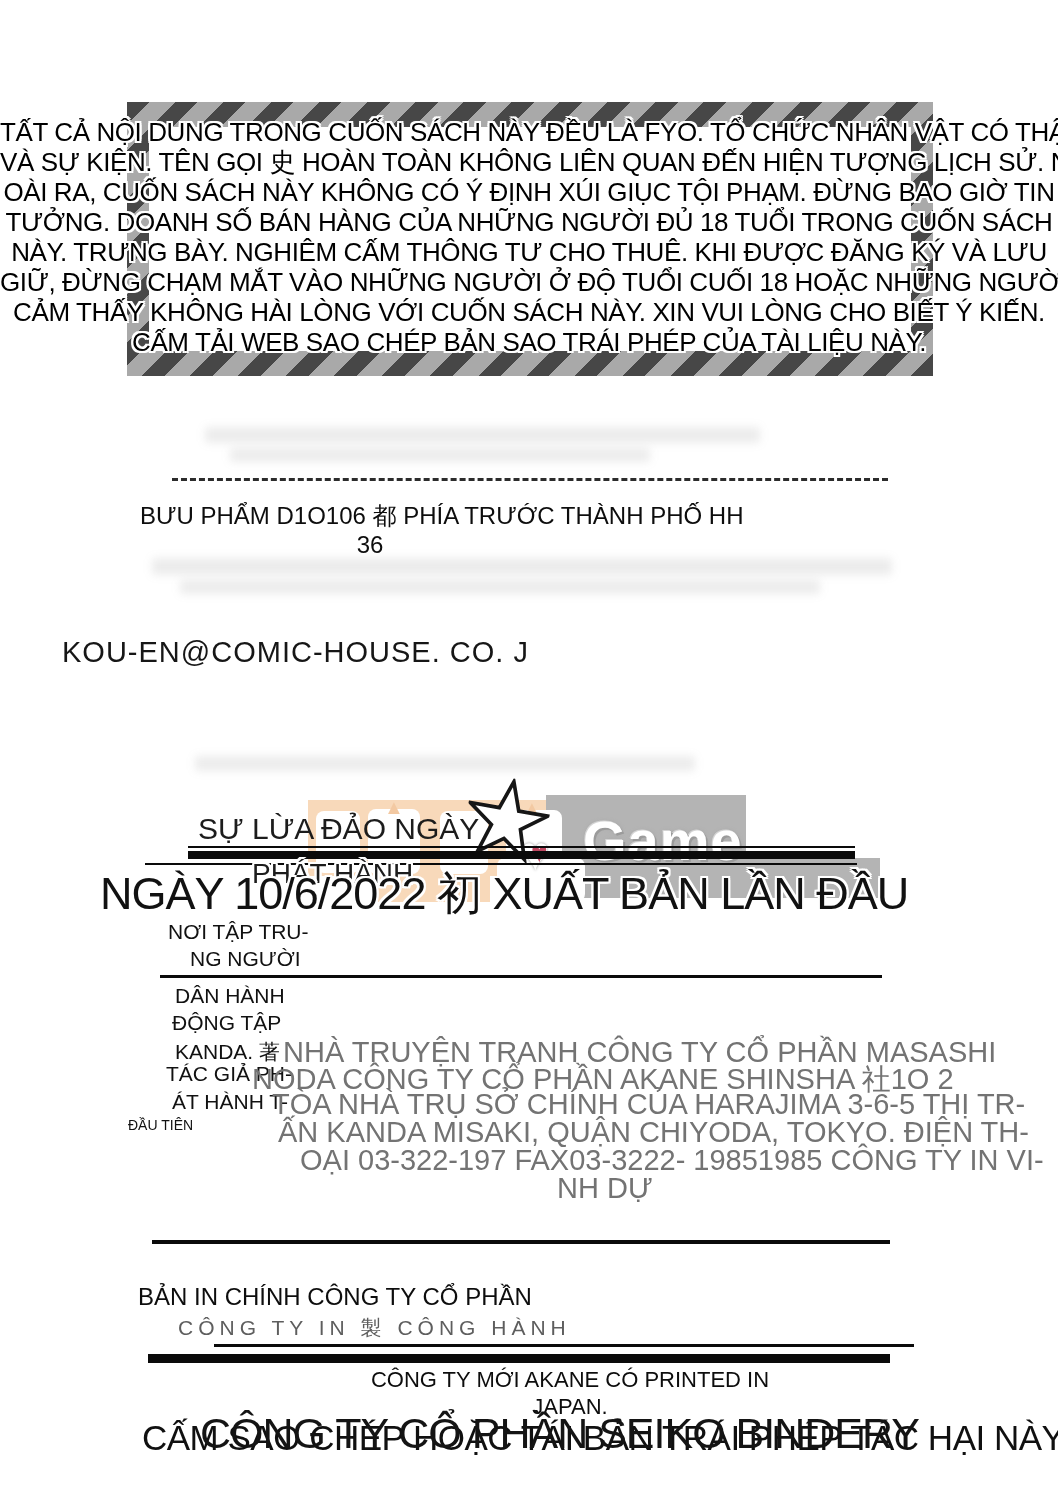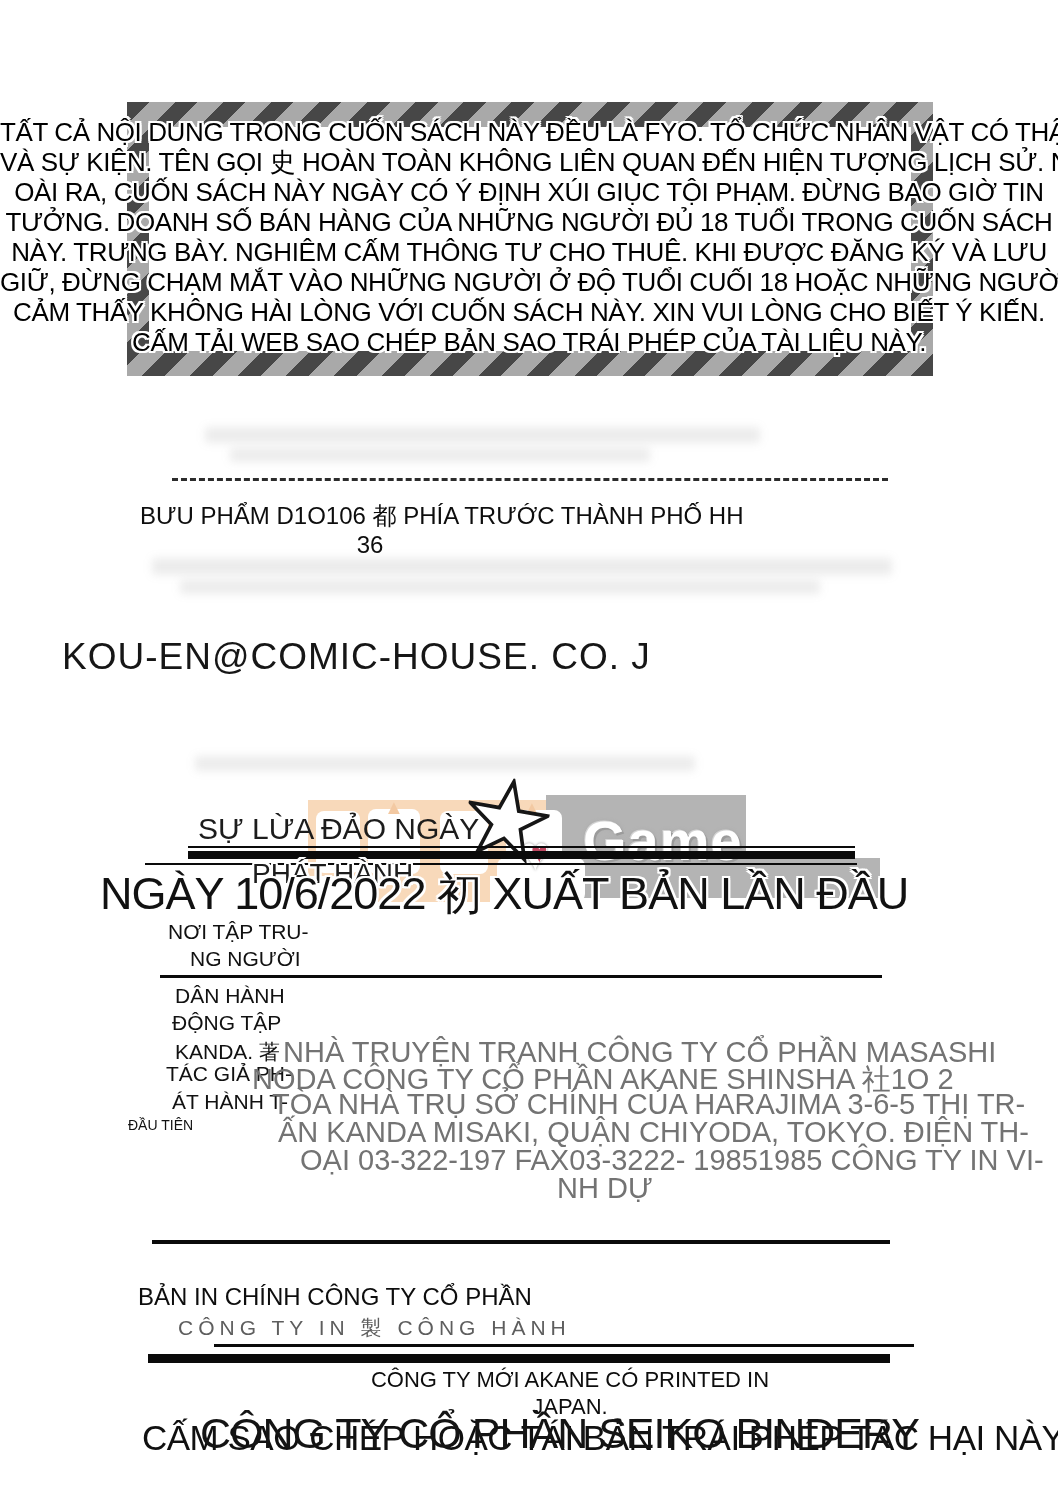--- a/index.html
+++ b/index.html
@@ -19,21 +19,21 @@
   #warning-text{left:0;top:117px;width:1058px;text-align:center;
     font-size:26px;line-height:30px;letter-spacing:-0.4px;color:#000;white-space:nowrap;}
   
   .ghost{background:rgba(105,105,105,0.13);filter:blur(4px);border-radius:3px;}
   
   #dashed-divider{left:172px;top:478px;width:716px;border-top:3px dashed #2c2c2c;}
   
   #mailing-line{left:140px;top:500px;font-size:24px;}
   #page-number{left:140px;top:531px;width:460px;text-align:center;font-size:24px;}
   
-  #email-line{left:62px;top:636px;font-size:37px;letter-spacing:1px;color:#161616;}
+  #email-line{left:62px;top:636px;font-size:29px;letter-spacing:1px;color:#161616;}
   
   .wm{z-index:1;}
   #wm-peach-a{left:308px;top:800px;width:238px;height:76px;background:#f8d9ba;}
   #wm-peach-b{left:374px;top:856px;width:116px;height:46px;background:#f8d9ba;}
   #wm-gray-a{left:546px;top:795px;width:200px;height:70px;background:#b4b4b4;}
   #wm-gray-b{left:546px;top:858px;width:334px;height:40px;background:#b4b4b4;}
   .wm-tile{position:absolute;background:#fff;border-radius:8px;z-index:2;}
   .wm-chevron{position:absolute;z-index:3;color:#f3c9a2;font-size:20px;}
   #wm-game{left:583px;top:808px;font-size:56px;font-weight:bold;color:#ffffff;z-index:3;
     text-shadow:2px 2px 0 #9b9b9b,-1px -1px 0 #d4d4d4,0 0 4px #a5a5a5;letter-spacing:1px;}
@@ -68,21 +68,21 @@
 <body>
 
 <div id="page">
 
   <div class="abs" id="warning-box">
     <div id="warning-inner"></div>
   </div>
   <div class="abs" id="warning-text">
     <div class="halo">TẤT CẢ NỘI DUNG TRONG CUỐN SÁCH NÀY ĐỀU LÀ FYO. TỔ CHỨC NHÂN VẬT CÓ THẬT</div>
     <div class="halo">VÀ SỰ KIỆN. TÊN GỌI 史 HOÀN TOÀN KHÔNG LIÊN QUAN ĐẾN HIỆN TƯỢNG LỊCH SỬ. NG-</div>
-    <div class="halo">OÀI RA, CUỐN SÁCH NÀY NGÀY CÓ Ý ĐỊNH XÚI GIỤC TỘI PHẠM. ĐỪNG BAO GIỜ TIN</div>
+    <div class="halo">OÀI RA, CUỐN SÁCH NÀY KHÔNG CÓ Ý ĐỊNH XÚI GIỤC TỘI PHẠM. ĐỪNG BAO GIỜ TIN</div>
     <div class="halo">TƯỞNG. DOANH SỐ BÁN HÀNG CỦA NHỮNG NGƯỜI ĐỦ 18 TUỔI TRONG CUỐN SÁCH</div>
     <div class="halo">NÀY. TRƯNG BÀY. NGHIÊM CẤM THÔNG TƯ CHO THUÊ. KHI ĐƯỢC ĐĂNG KÝ VÀ LƯU</div>
     <div class="halo">GIỮ, ĐỪNG CHẠM MẮT VÀO NHỮNG NGƯỜI Ở ĐỘ TUỔI CUỐI 18 HOẶC NHỮNG NGƯỜI</div>
     <div class="halo">CẢM THẤY KHÔNG HÀI LÒNG VỚI CUỐN SÁCH NÀY. XIN VUI LÒNG CHO BIẾT Ý KIẾN.</div>
     <div class="halo">CẤM TẢI WEB SAO CHÉP BẢN SAO TRÁI PHÉP CỦA TÀI LIỆU NÀY.</div>
   </div>
 
   <div class="abs ghost" style="left:205px;top:427px;width:555px;height:16px"></div>
   <div class="abs ghost" style="left:230px;top:448px;width:420px;height:14px"></div>
   <div class="abs ghost" style="left:152px;top:558px;width:740px;height:17px"></div>

